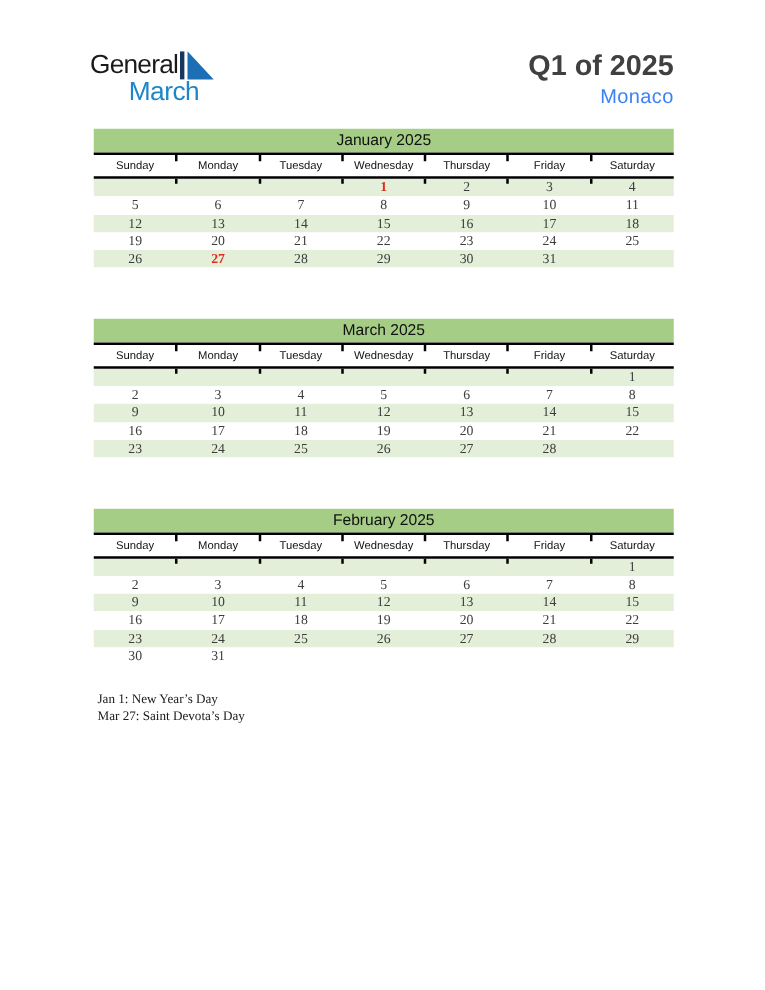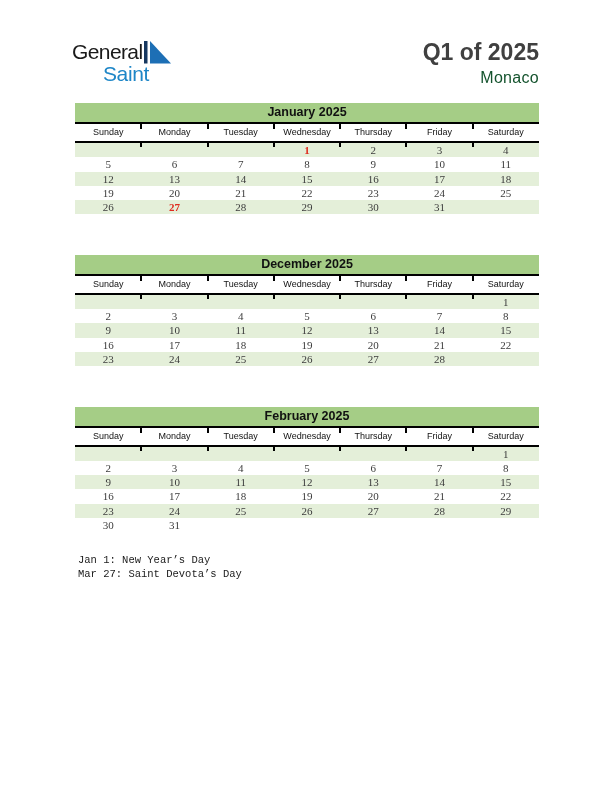--- a/index.html
+++ b/index.html
@@ -15,29 +15,29 @@
   
   .logo { position:absolute; left:72px; top:40px; width:110px; height:50px; }
   .logo-row1 { display:flex; align-items:flex-start; }
   .logo-general { font-size:21px; color:#1a1a1a; letter-spacing:-0.6px; line-height:23px; }
   .logo-flag { margin-left:1px; margin-top:1px; }
   .logo-blue { position:absolute; left:31px; top:22px; font-size:21px; letter-spacing:-0.4px;
                color:var(--logo-blue); line-height:23px; }
 
   .title-block { position:absolute; right:73px; top:40px; text-align:right; }
   .page-title { font-size:23px; font-weight:bold; color:#404040; line-height:24px; }
-  .page-subtitle { font-size:16px; color:#14532d; margin-top:5px; letter-spacing:0.3px; }
+  .page-subtitle { font-size:16px; color:#3b82f6; margin-top:5px; letter-spacing:0.3px; }
 
   
   #months { position:absolute; left:75px; top:103px; width:464px; }
   .month { margin-bottom:26px; }
   .month-title {
     background:var(--header-green);
     height:19px; line-height:19px;
-    text-align:center; font-size:12.5px; font-weight:bold; color:#111;
+    text-align:center; font-size:12.5px; font-weight:normal; color:#111;
   }
   .weekday-row {
     display:flex; height:21px;
     border-top:2px solid #000; border-bottom:2px solid #000;
     background:#fff; position:relative;
   }
   .weekday-cell {
     flex:1; text-align:center; font-size:9px; color:#111;
     line-height:17px; position:relative;
   }
@@ -51,37 +51,37 @@
   .day-row.green { background:var(--row-green); }
   .day-cell {
     flex:1; text-align:center;
     font-family:"Liberation Serif", serif;
     font-size:11px; line-height:14.5px; color:var(--number-gray);
   }
   .day-cell.holiday { color:var(--holiday-red); font-weight:bold; }
 
   
   #legend { position:absolute; left:78px; top:553px;
-            font-family:Liberation Mono, monospace; font-size:10.5px;
+            font-family:Liberation Serif, serif; font-size:10.5px;
             color:#1a1a1a; line-height:14px; }
 </style>
 </head>
 <body>
 
 <div class="page">
 
   <div class="logo">
     <div class="logo-row1">
       <span class="logo-general">General</span>
       <svg class="logo-flag" width="27" height="23" viewBox="0 0 27 23">
         <rect x="0" y="0" width="3.5" height="22.5" style="fill:var(--logo-navy)"></rect>
         <polygon points="6,0 6,22.5 27,22.5" style="fill:var(--logo-triangle)"></polygon>
       </svg>
     </div>
-    <span class="logo-blue">Saint</span>
+    <span class="logo-blue">March</span>
   </div>
 
   <div class="title-block">
     <div class="page-title">Q1 of 2025</div>
     <div class="page-subtitle">Monaco</div>
   </div>
 
   <div id="months">
       <div class="month">
         <div class="month-title">January 2025</div>
@@ -143,21 +143,21 @@
           <div class="day-cell"></div>
           <div class="day-cell"></div>
           <div class="day-cell"></div>
           <div class="day-cell"></div>
           <div class="day-cell"></div>
           <div class="day-cell"></div>
           <div class="day-cell"></div>
         </div>
       </div>
       <div class="month">
-        <div class="month-title">December 2025</div>
+        <div class="month-title">March 2025</div>
         <div class="weekday-row">
           <div class="weekday-cell">Sunday</div>
           <div class="weekday-cell">Monday</div>
           <div class="weekday-cell">Tuesday</div>
           <div class="weekday-cell">Wednesday</div>
           <div class="weekday-cell">Thursday</div>
           <div class="weekday-cell">Friday</div>
           <div class="weekday-cell">Saturday</div>
         </div>
         <div class="day-row green">

